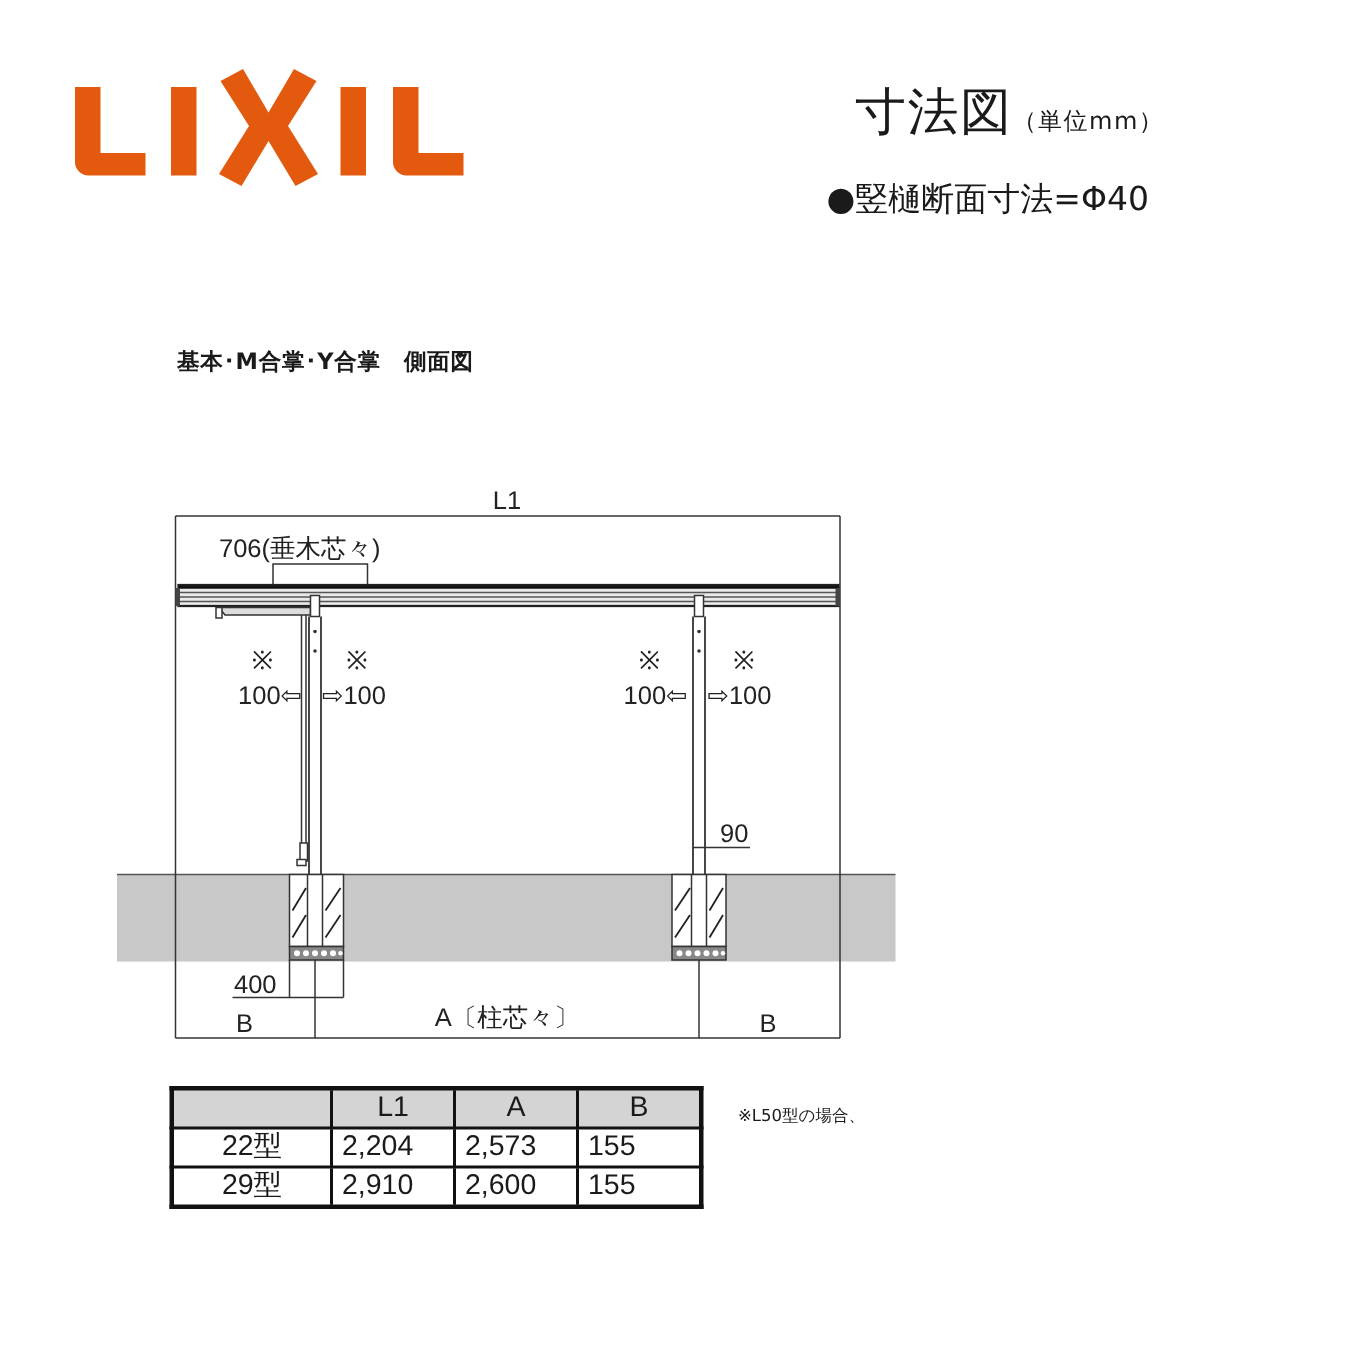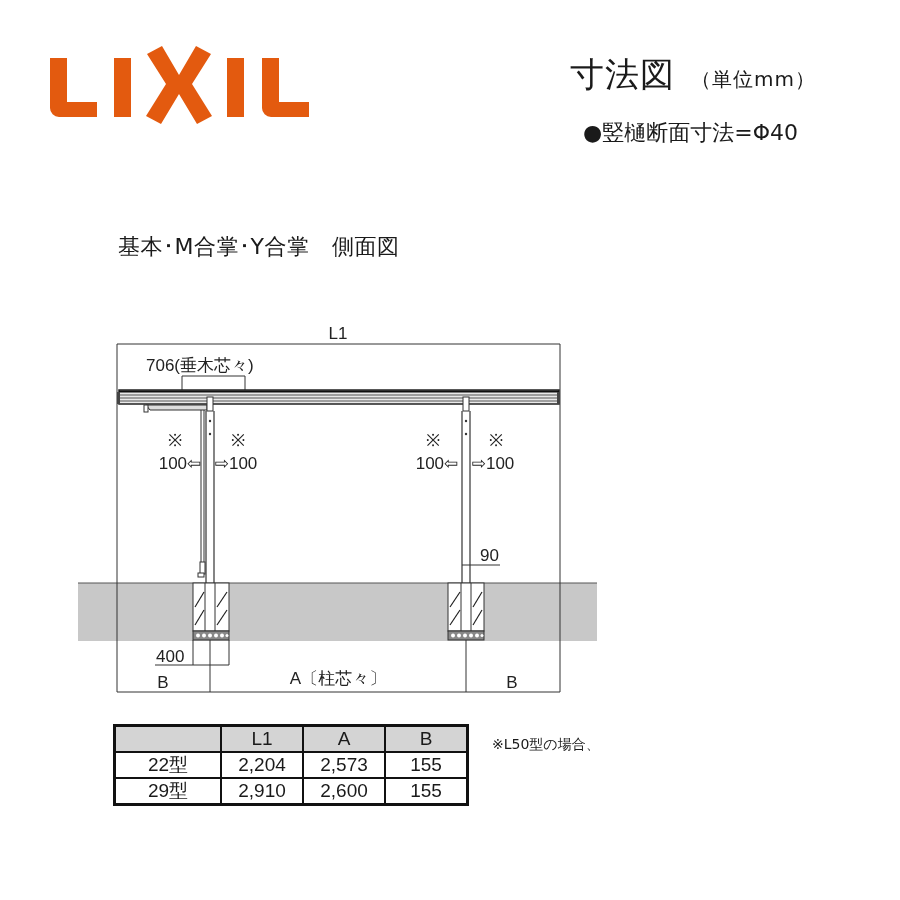--- a/index.html
+++ b/index.html
@@ -1,34 +1,34 @@
 <!DOCTYPE html>
 <html><head>
 <meta charset="utf-8">
 <style>
   html, body { margin:0; padding:0; background:#ffffff; }
   body { width:900px; height:900px; position:relative; overflow:hidden;
          font-family:"DejaVu Sans","Liberation Sans",sans-serif; color:#1a1a1a; }
   .abs { position:absolute; }
   .logo { left:44px; top:44px; width:270px; height:80px; }
   .title { left:570px; top:52px; font-size:34px; letter-spacing:1px; white-space:nowrap; }
-  .title .unit { font-size:20px; margin-left:16px; }
-  .subtitle { left:583px; top:118px; font-size:22px; white-space:nowrap; }
-  .diagram-heading { left:118px; top:232px; font-size:22px; font-weight:normal; white-space:nowrap; letter-spacing:0.5px; }
+  .title .unit { font-size:16px; margin-left:0; }
+  .subtitle { left:551px; top:118px; font-size:22px; white-space:nowrap; }
+  .diagram-heading { left:118px; top:232px; font-size:15px; font-weight:bold; white-space:nowrap; letter-spacing:0.5px; }
   svg.drawing { position:absolute; left:0; top:0; width:900px; height:900px; }
   .dimtext { font-family:"Liberation Sans Narrow","Liberation Sans",sans-serif; font-size:17px; fill:#222; }
   table.spec { position:absolute; left:113px; top:724px; border-collapse:collapse;
                border:3px solid #111; font-family:"Liberation Sans",sans-serif; font-size:19px; }
   table.spec th, table.spec td { border:2px solid #111; padding:0 6px; height:24px; line-height:22px; }
   table.spec th { background:#d4d4d4; font-weight:normal; text-align:center; }
-  table.spec td { text-align:center; }
+  table.spec td { text-align:left; }
   table.spec td.model { text-align:center; }
   table.spec tr.head th:first-child { width:92px; }
   table.spec th.col { width:68px; }
-  .notes { left:492px; top:732px; font-size:14px; line-height:24px; white-space:nowrap; }
+  .notes { left:492px; top:732px; font-size:11px; line-height:24px; white-space:nowrap; }
   .notes .indent { padding-left:24px; }
 </style>
 </head>
 <body>
 
 <svg class="abs logo" viewBox="0 0 270 80">
   <g fill="#e35a0f">
 
     <path d="M6 14 h17 v44 h30 v15 h-38 a9 9 0 0 1 -9 -9 z"></path>
 

